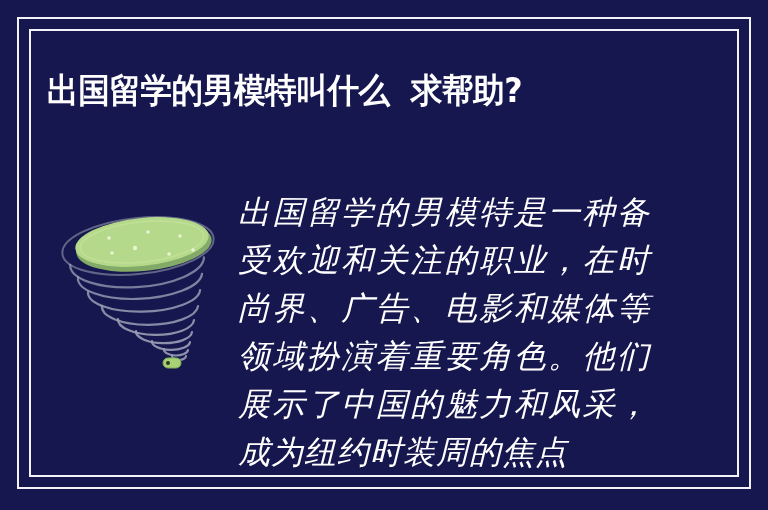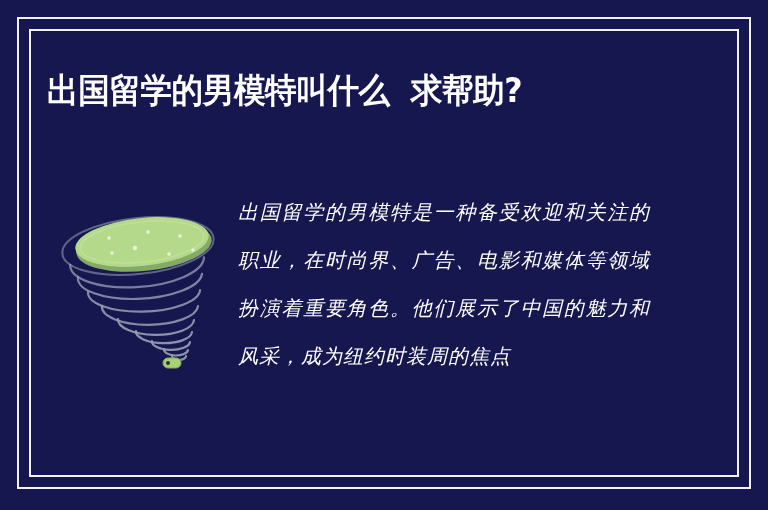--- a/index.html
+++ b/index.html
@@ -78,21 +78,21 @@
     margin-top: 10px;
   }
   .illus svg { display: block; }
 
   .body-text {
     position: relative;
     margin-left: 6px;
     width: 412px;
     color: #ffffff;
     font-family: "DejaVu Sans", "Liberation Sans", sans-serif;
-    font-size: 20px;
+    font-size: 32px;
     line-height: 48px;
     font-style: italic;
     letter-spacing: 1px;
     text-align: justify;
     word-break: break-all;
   }
 </style>
 </head>
 <body>
 

